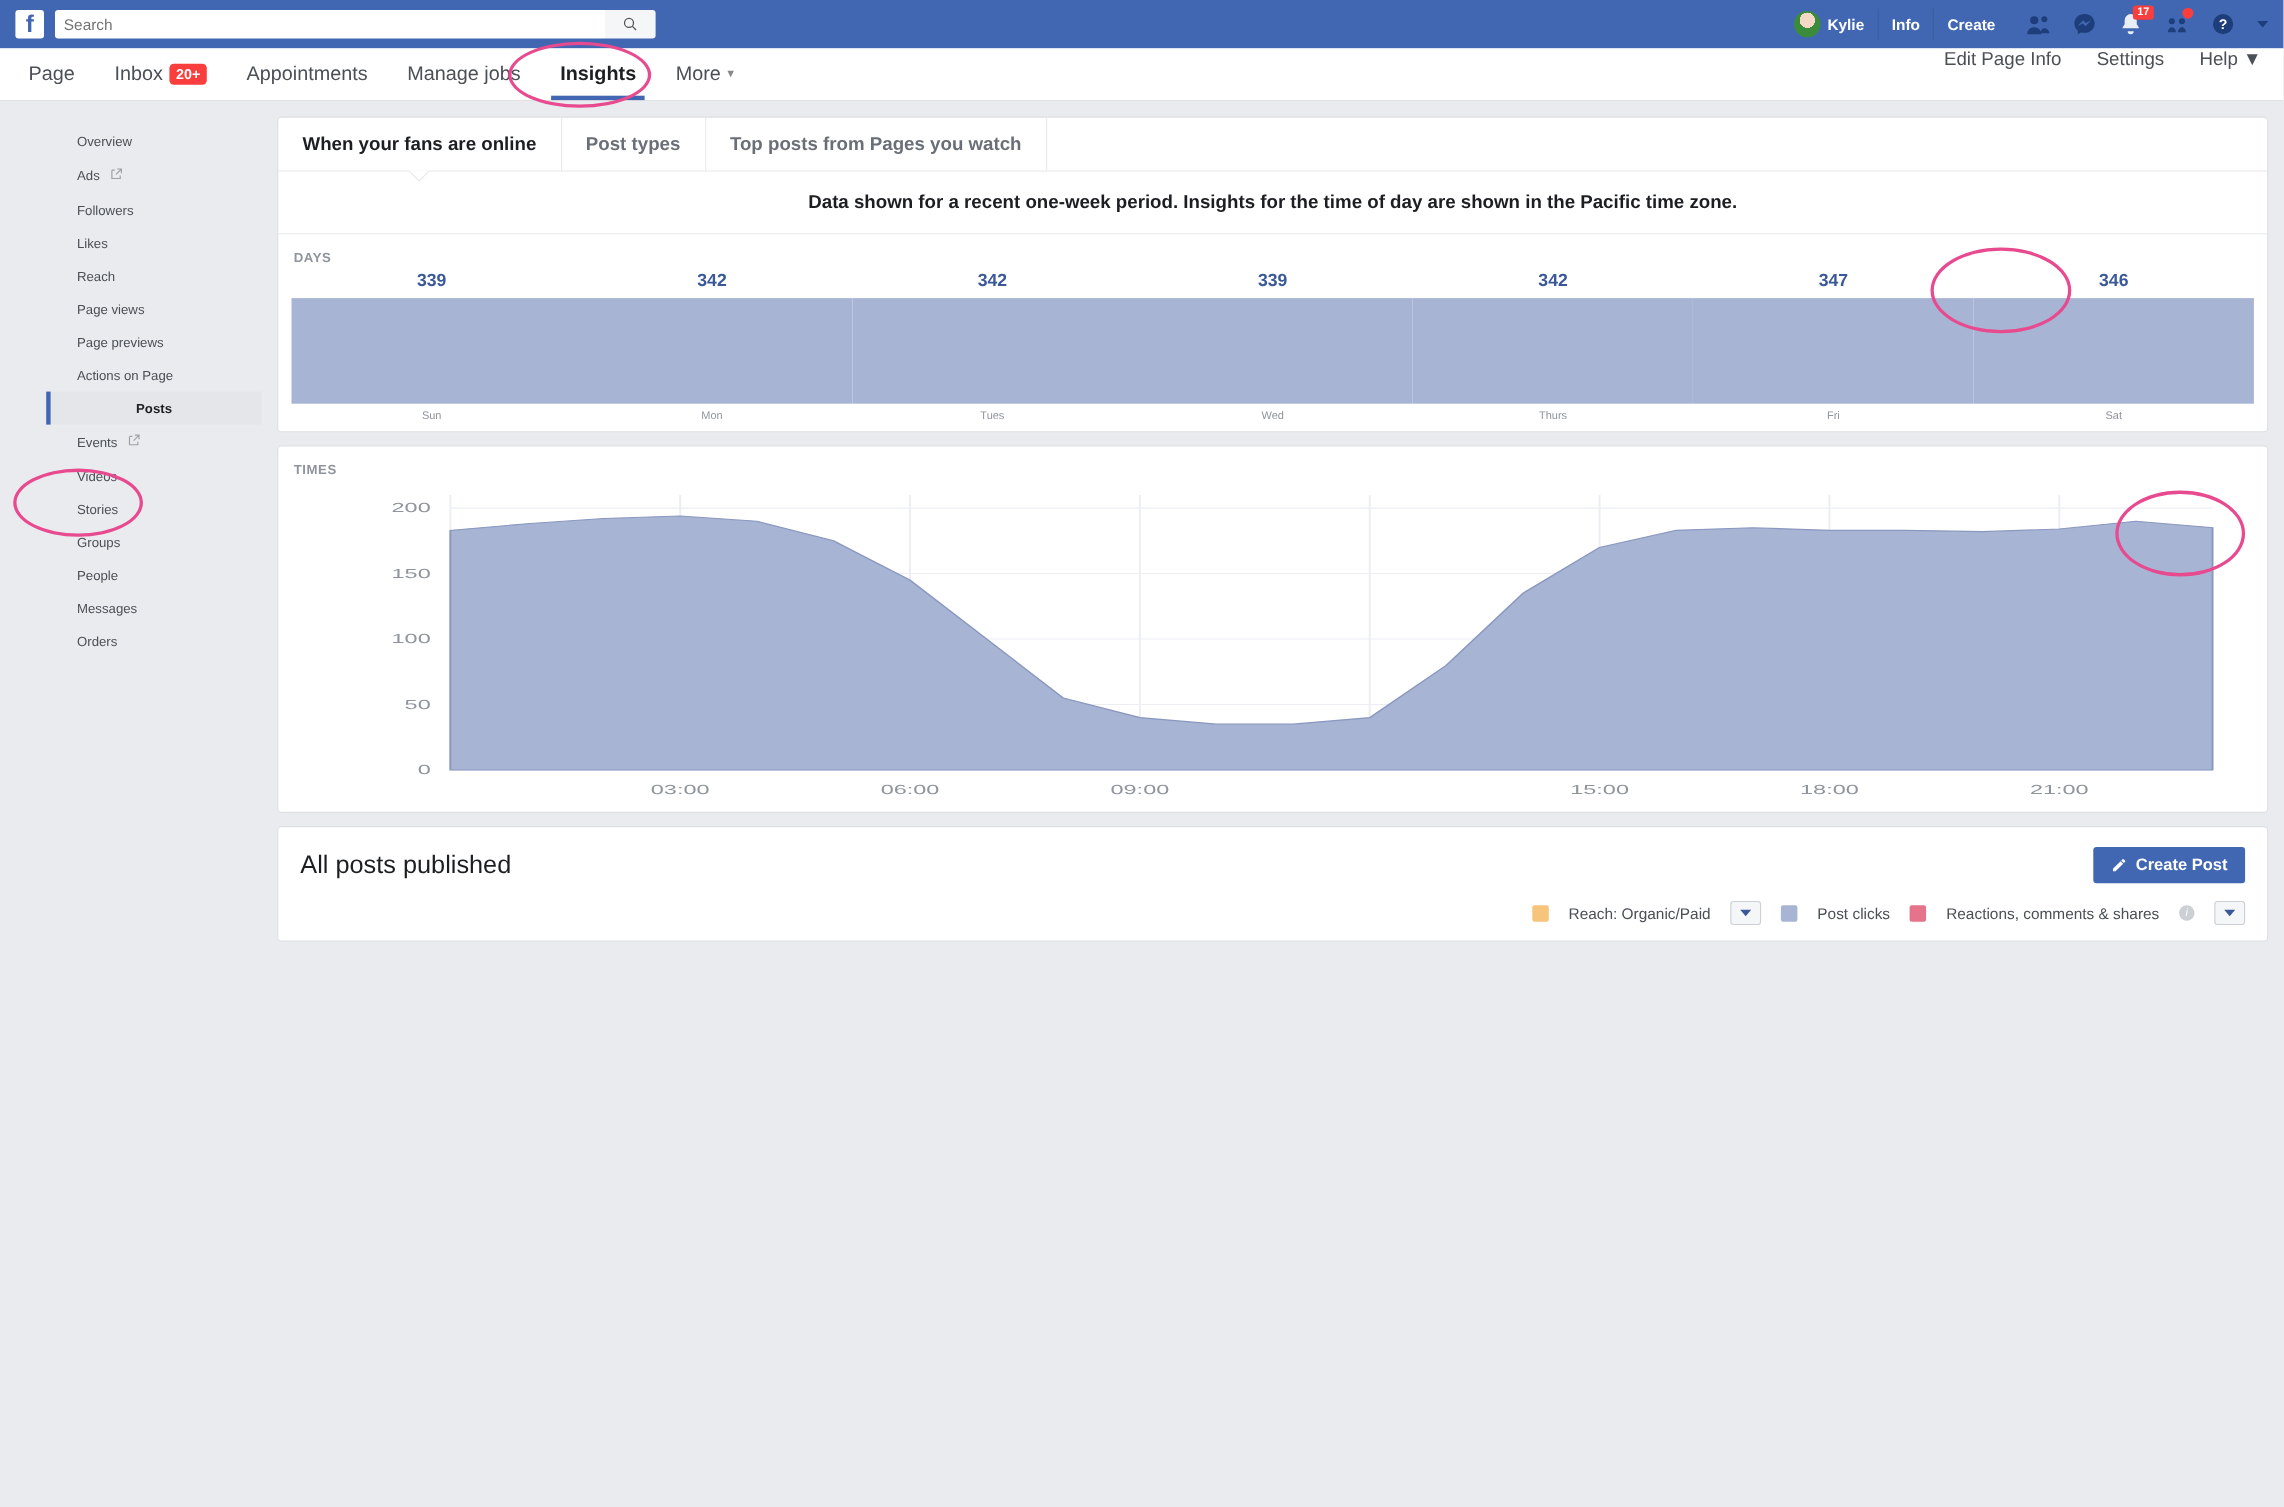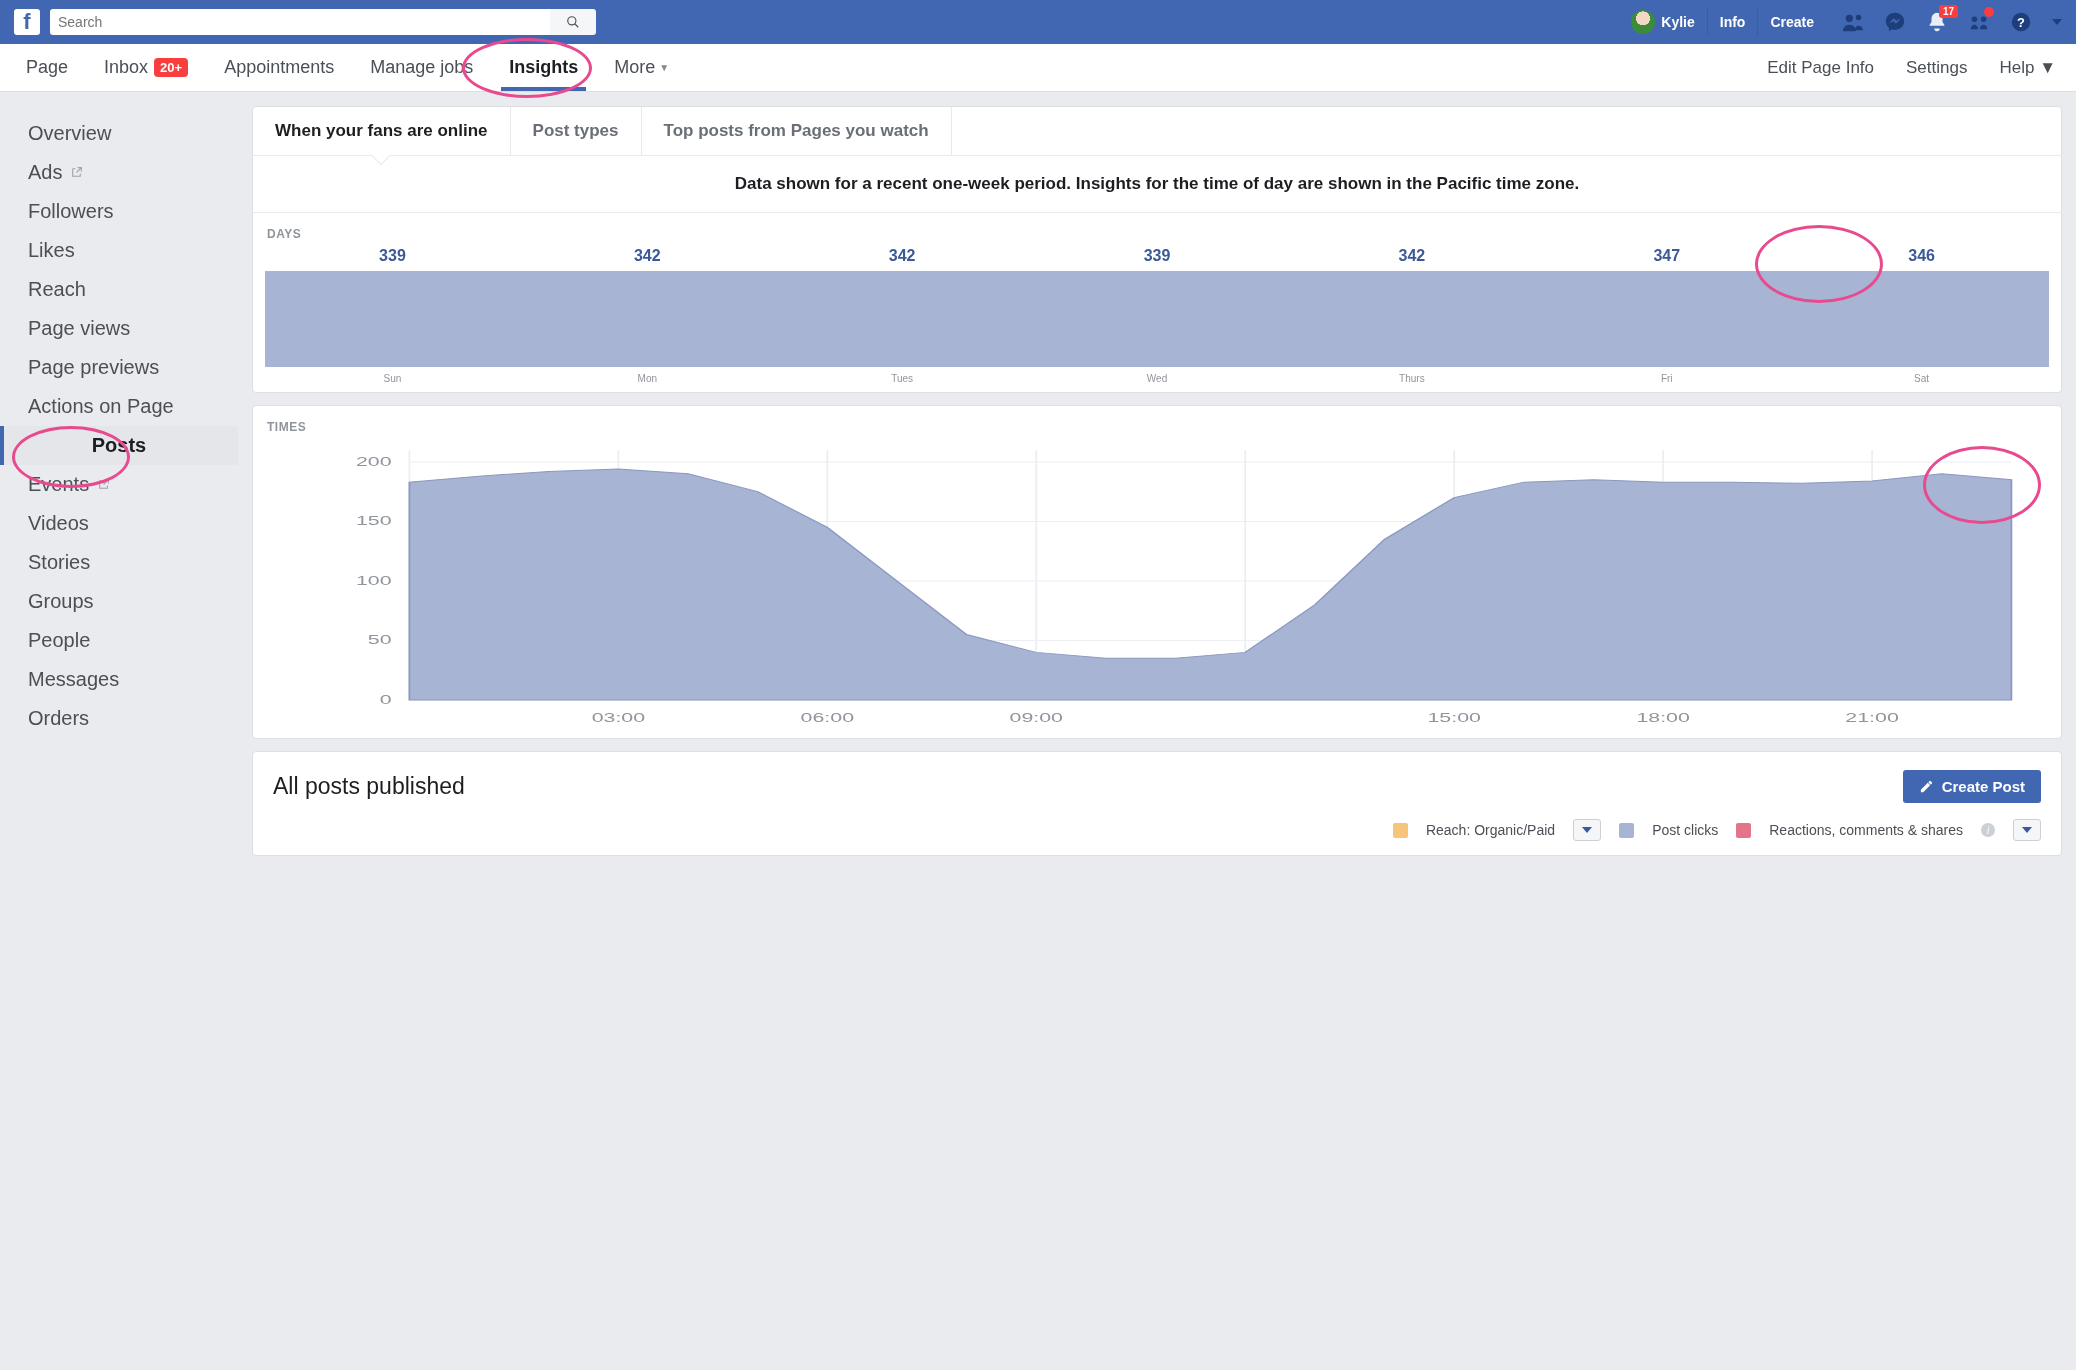--- a/index.html
+++ b/index.html
@@ -21,32 +21,32 @@
   .ticon { position:relative; width:22px; height:22px; display:flex; align-items:center; justify-content:center; color:#20365f; cursor:pointer; }
   .ticon svg { width:22px; height:22px; fill:#1d3e7b; }
   .ticon.light svg { fill:#e8edf6; }
   .badge { position:absolute; top:-6px; right:-10px; background:#fa3e3e; color:#fff; font-size:10px; font-weight:700; padding:1px 4px; border-radius:3px; }
   .dot { position:absolute; top:-4px; right:-4px; width:10px; height:10px; border-radius:50%; background:#fa3e3e; }
   .caret-down { width:0; height:0; border-left:5px solid transparent; border-right:5px solid transparent; border-top:6px solid #1d3e7b; cursor:pointer; }
 
   
   .pagenav { background:#fff; border-bottom:1px solid #dddfe2; height:48px; display:flex; align-items:stretch; padding:0 8px; }
   .pagenav .left { display:flex; align-items:stretch; }
-  .pagenav .right { margin-left:auto; display:flex; align-items:center; gap:32px; padding-right:12px; }
+  .pagenav .right { margin-left:auto; display:flex; gap:32px; padding-right:12px; }
   .pnav-item { display:flex; align-items:center; color:#4b4f56; font-size:18px; padding:0 18px; cursor:pointer; position:relative; }
   .pnav-item.active { font-weight:700; color:#1c1e21; }
   .pnav-item.active::after { content:""; position:absolute; left:10px; right:10px; bottom:0; height:4px; background:#4267b2; }
   .pnav-item .small-caret { font-size:10px; margin-left:4px; color:#888; }
   .inbox-badge { background:#fa3e3e; color:#fff; font-size:13px; font-weight:700; padding:2px 6px; border-radius:4px; margin-left:6px; }
   .right-link { color:#4b4f56; font-size:17px; cursor:pointer; }
 
   
   .layout { display:flex; }
   .sidebar { width:238px; padding:22px 0; }
-  .sb-item { padding:8px 28px; color:#4b4f56; font-size:20px; cursor:pointer; display:flex; align-items:center; }
+  .sb-item { padding:8px 28px; color:#4b4f56; font-size:12px; cursor:pointer; display:flex; align-items:center;margin-left:42px; }
   .sb-item.active { background:#e4e6e9; font-weight:700; color:#1c1e21; border-left:4px solid #4267b2; padding-left:24px;justify-content:center; }
   .sb-item .ext { margin-left:8px; opacity:.55; }
   .sb-item .ext svg { width:13px; height:13px; fill:none; stroke:#666; stroke-width:2; }
 
   .main { flex:1; padding:14px 14px 10px 14px; }
   .card { background:#fff; border:1px solid #dddfe2; border-radius:4px; }
 
   
   .ctabs { display:flex; border-bottom:1px solid #e9eaed; }
   .ctab { padding:14px 22px; color:#6a6f77; font-weight:600; font-size:17px; cursor:pointer; position:relative; border-right:1px solid #e9eaed; }

